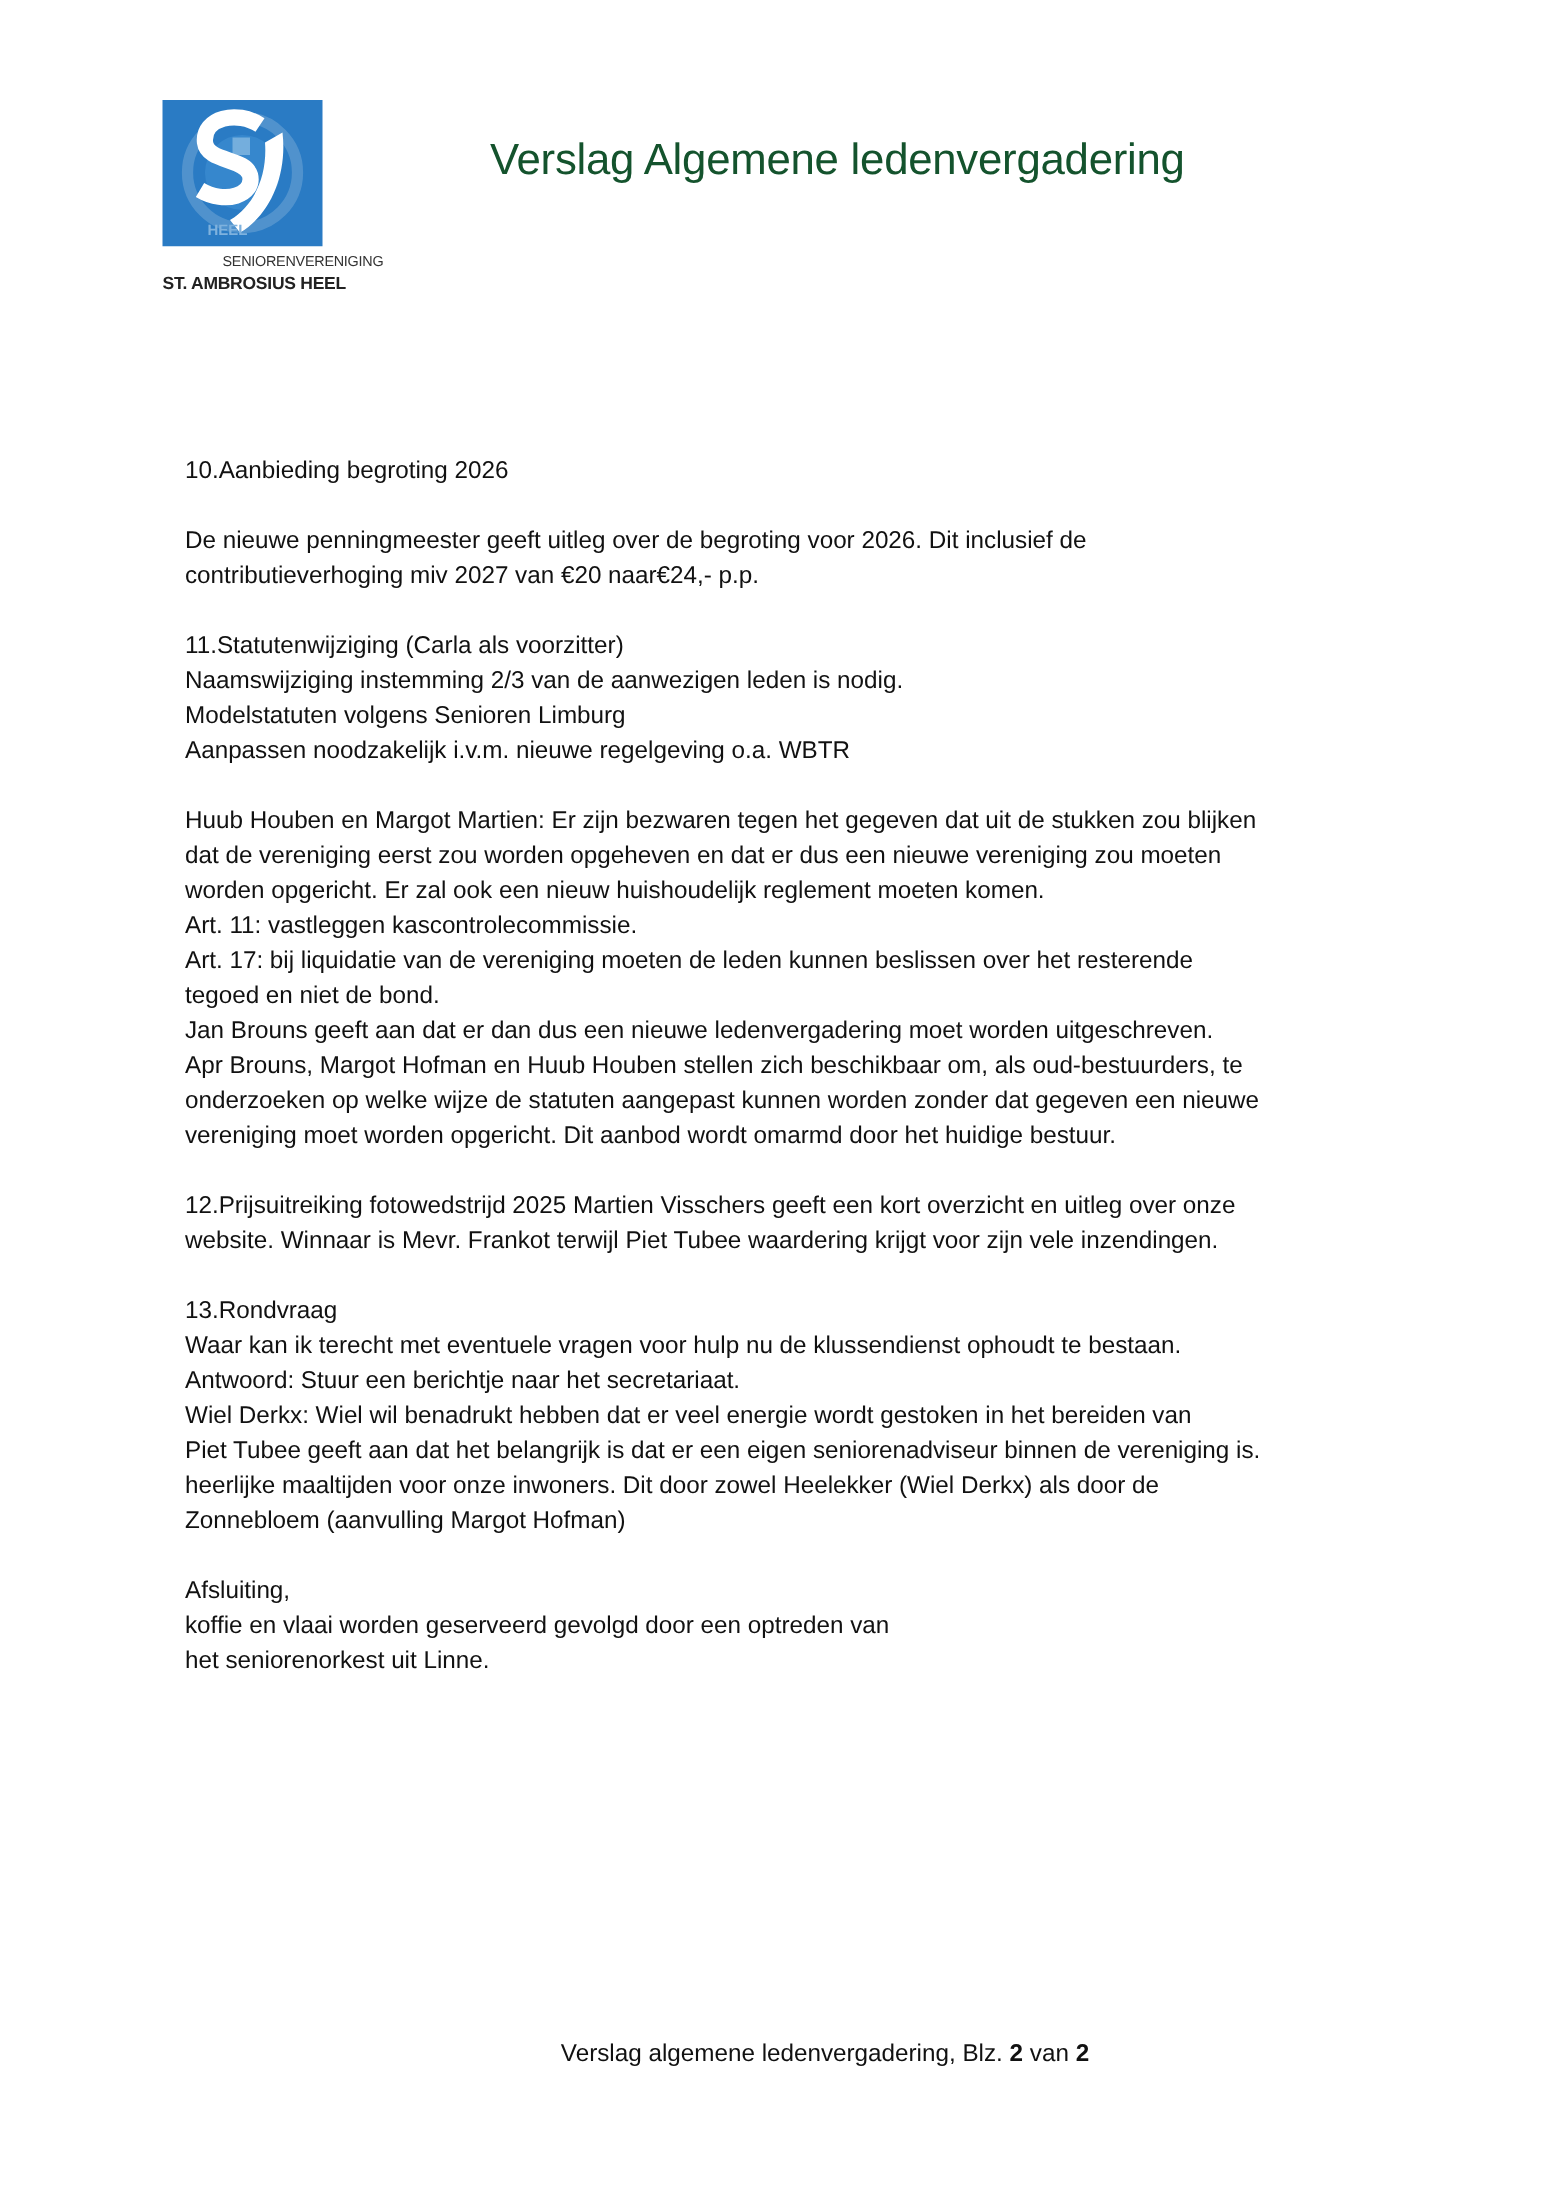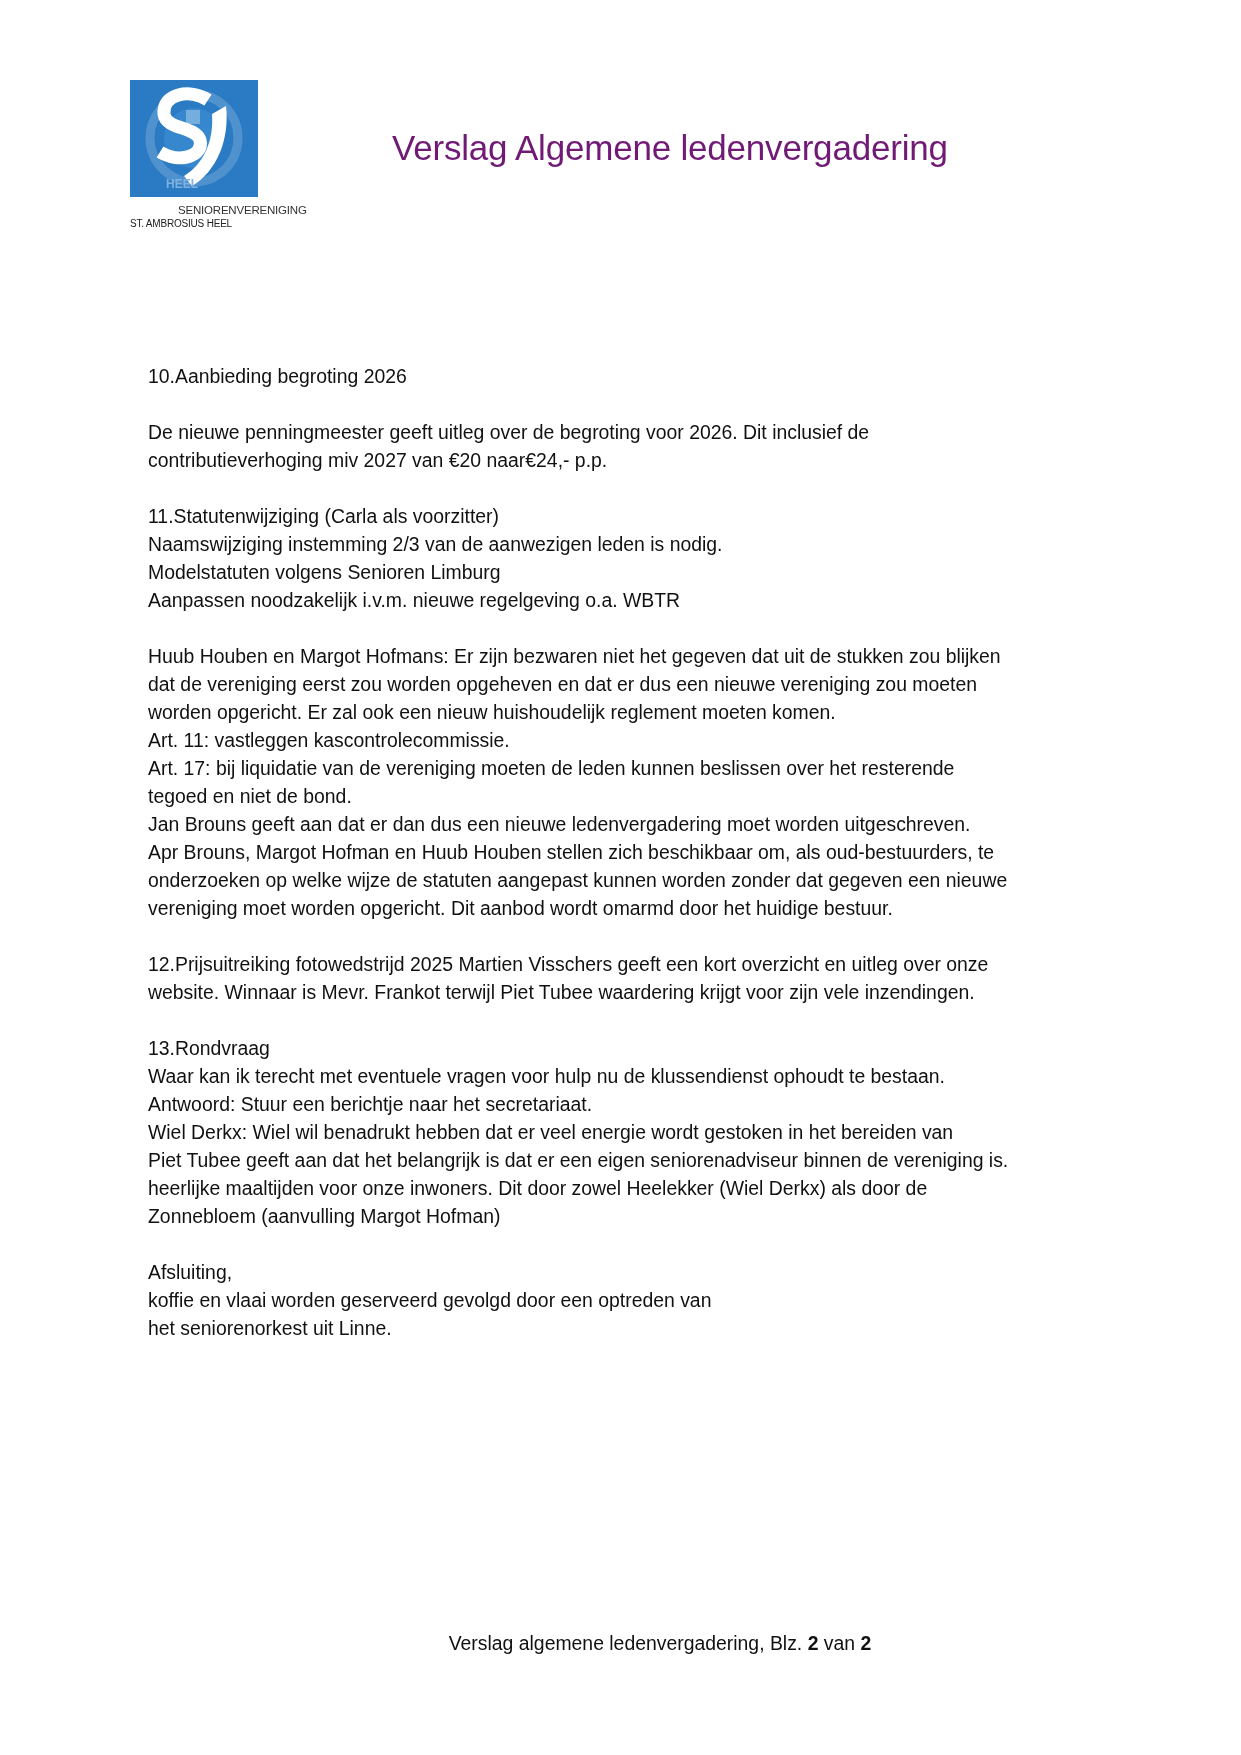--- a/index.html
+++ b/index.html
@@ -2,23 +2,23 @@
 <html><head>
 <meta charset="utf-8">
 <style>
   html, body { margin: 0; padding: 0; background: #ffffff; }
   body { width: 1241px; height: 1755px; position: relative; overflow: hidden;
          font-family: "Liberation Sans", "DejaVu Sans", sans-serif; color: #111111; }
   .logo { position: absolute; left: 130px; top: 80px; width: 136px; }
   .logo-box { width: 128px; height: 117px; background: #2a7bc4; position: relative; overflow: hidden; }
   .logo-box svg { display: block; }
   .logo-line1 { margin-top: 7px; font-size: 11.5px; letter-spacing: -0.2px; color: #333; white-space: nowrap; margin-left: 48px; }
-  .logo-line2 { margin-top: 2px; font-size: 10px; font-weight: normal; letter-spacing: -0.2px; color: #222; white-space: nowrap; }
-  .title { position: absolute; left: 392px; top: 128px; font-size: 35px; font-weight: normal;
-           margin: 0; color: #701a75; white-space: nowrap; letter-spacing: -0.2px; }
+  .logo-line2 { margin-top: 2px; font-size: 14px; font-weight: bold; letter-spacing: -0.2px; color: #222; white-space: nowrap; }
+  .title { position: absolute; left: 392px; top: 108px; font-size: 35px; font-weight: normal;
+           margin: 0; color: #14532d; white-space: nowrap; letter-spacing: -0.2px; }
   .content { position: absolute; left: 148px; top: 362px; width: 960px; font-size: 19.4px; line-height: 28px; }
   .content p { margin: 0 0 28px 0; }
   .content .line { display: block; white-space: nowrap; }
   .footer { position: absolute; left: 0; width: 1320px; top: 1632px; text-align: center;
             font-size: 19.4px; color: #111; white-space: nowrap; }
   .footer b { font-weight: bold; }
 </style>
 </head>
 <body>
 
@@ -53,21 +53,21 @@
   </p>
 
   <p>
     <span class="line">11.Statutenwijziging (Carla als voorzitter)</span>
     <span class="line">Naamswijziging instemming 2/3 van de aanwezigen leden is nodig.</span>
     <span class="line">Modelstatuten volgens Senioren Limburg</span>
     <span class="line">Aanpassen noodzakelijk i.v.m. nieuwe regelgeving o.a. WBTR</span>
   </p>
 
   <p>
-    <span class="line">Huub Houben en Margot Hofmans: Er zijn bezwaren niet het gegeven dat uit de stukken zou blijken</span>
+    <span class="line">Huub Houben en Margot Martien: Er zijn bezwaren tegen het gegeven dat uit de stukken zou blijken</span>
     <span class="line">dat de vereniging eerst zou worden opgeheven en dat er dus een nieuwe vereniging zou moeten</span>
     <span class="line">worden opgericht. Er zal ook een nieuw huishoudelijk reglement moeten komen.</span>
     <span class="line">Art. 11: vastleggen kascontrolecommissie.</span>
     <span class="line">Art. 17: bij liquidatie van de vereniging moeten de leden kunnen beslissen over het resterende</span>
     <span class="line">tegoed en niet de bond.</span>
     <span class="line">Jan Brouns geeft aan dat er dan dus een nieuwe ledenvergadering moet worden uitgeschreven.</span>
     <span class="line">Apr Brouns, Margot Hofman en Huub Houben stellen zich beschikbaar om, als oud-bestuurders, te</span>
     <span class="line">onderzoeken op welke wijze de statuten aangepast kunnen worden zonder dat gegeven een nieuwe</span>
     <span class="line">vereniging moet worden opgericht. Dit aanbod wordt omarmd door het huidige bestuur.</span>
   </p>

